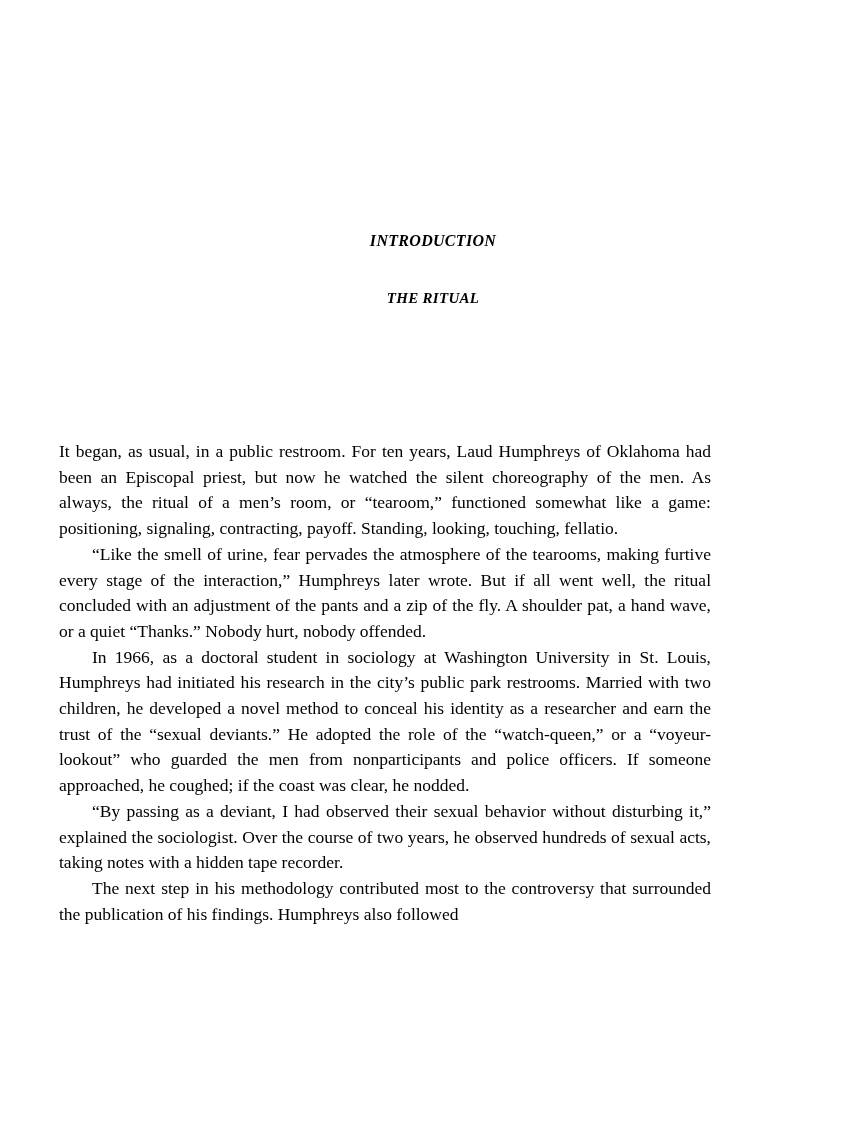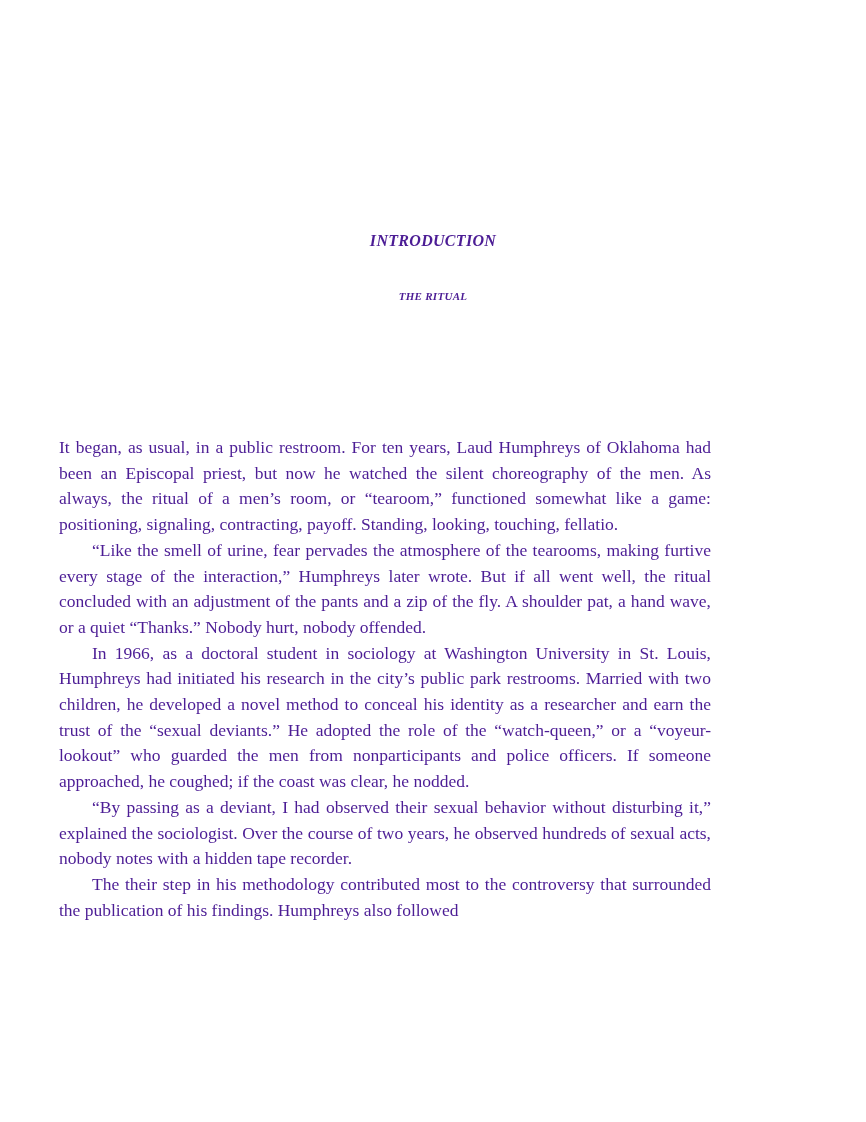--- a/index.html
+++ b/index.html
@@ -5,37 +5,37 @@
   html, body {
     margin: 0;
     padding: 0;
     background: #ffffff;
   }
   .page {
     position: relative;
     width: 866px;
     height: 1122px;
     background: #ffffff;
-    color: #4c1d95;
+    color: #000000;
     font-family: "Liberation Serif", "DejaVu Serif", serif;
     overflow: hidden;
   }
   .chapter-heading {
     margin: 233px 0 0 0;
     text-align: center;
     font-size: 16px;
     font-weight: bold;
     font-style: italic;
     line-height: 1;
     letter-spacing: 0.3px;
   }
   .section-heading {
     margin: 42px 0 0 0;
     text-align: center;
-    font-size: 11px;
+    font-size: 15px;
     font-weight: bold;
     font-style: italic;
     line-height: 1;
     letter-spacing: 0.3px;
   }
   .body-text {
     margin: 133px 0 0 59px;
     width: 652px;
     font-size: 17.5px;
     line-height: 25.7px;
@@ -56,17 +56,17 @@
 <div class="page">
 
   <div class="chapter-heading">INTRODUCTION</div>
 
   <div class="section-heading">THE RITUAL</div>
 
   <div class="body-text">
     <p class="first">It began, as usual, in a public restroom. For ten years, Laud Humphreys of Oklahoma had been an Episcopal priest, but now he watched the silent choreography of the men. As always, the ritual of a men’s room, or “tearoom,” functioned somewhat like a game: positioning, signaling, contracting, payoff. Standing, looking, touching, fellatio.</p>
     <p>“Like the smell of urine, fear pervades the atmosphere of the tearooms, making furtive every stage of the interaction,” Humphreys later wrote. But if all went well, the ritual concluded with an adjustment of the pants and a zip of the fly. A shoulder pat, a hand wave, or a quiet “Thanks.” Nobody hurt, nobody offended.</p>
     <p>In 1966, as a doctoral student in sociology at Washington University in St. Louis, Humphreys had initiated his research in the city’s public park restrooms. Married with two children, he developed a novel method to conceal his identity as a researcher and earn the trust of the “sexual deviants.” He adopted the role of the “watch-queen,” or a “voyeur-lookout” who guarded the men from nonparticipants and police officers. If someone approached, he coughed; if the coast was clear, he nodded.</p>
-    <p>“By passing as a deviant, I had observed their sexual behavior without disturbing it,” explained the sociologist. Over the course of two years, he observed hundreds of sexual acts, nobody notes with a hidden tape recorder.</p>
-    <p>The their step in his methodology contributed most to the controversy that surrounded the publication of his findings. Humphreys also followed</p>
+    <p>“By passing as a deviant, I had observed their sexual behavior without disturbing it,” explained the sociologist. Over the course of two years, he observed hundreds of sexual acts, taking notes with a hidden tape recorder.</p>
+    <p>The next step in his methodology contributed most to the controversy that surrounded the publication of his findings. Humphreys also followed</p>
   </div>
 
 </div>
 
 </body></html>

